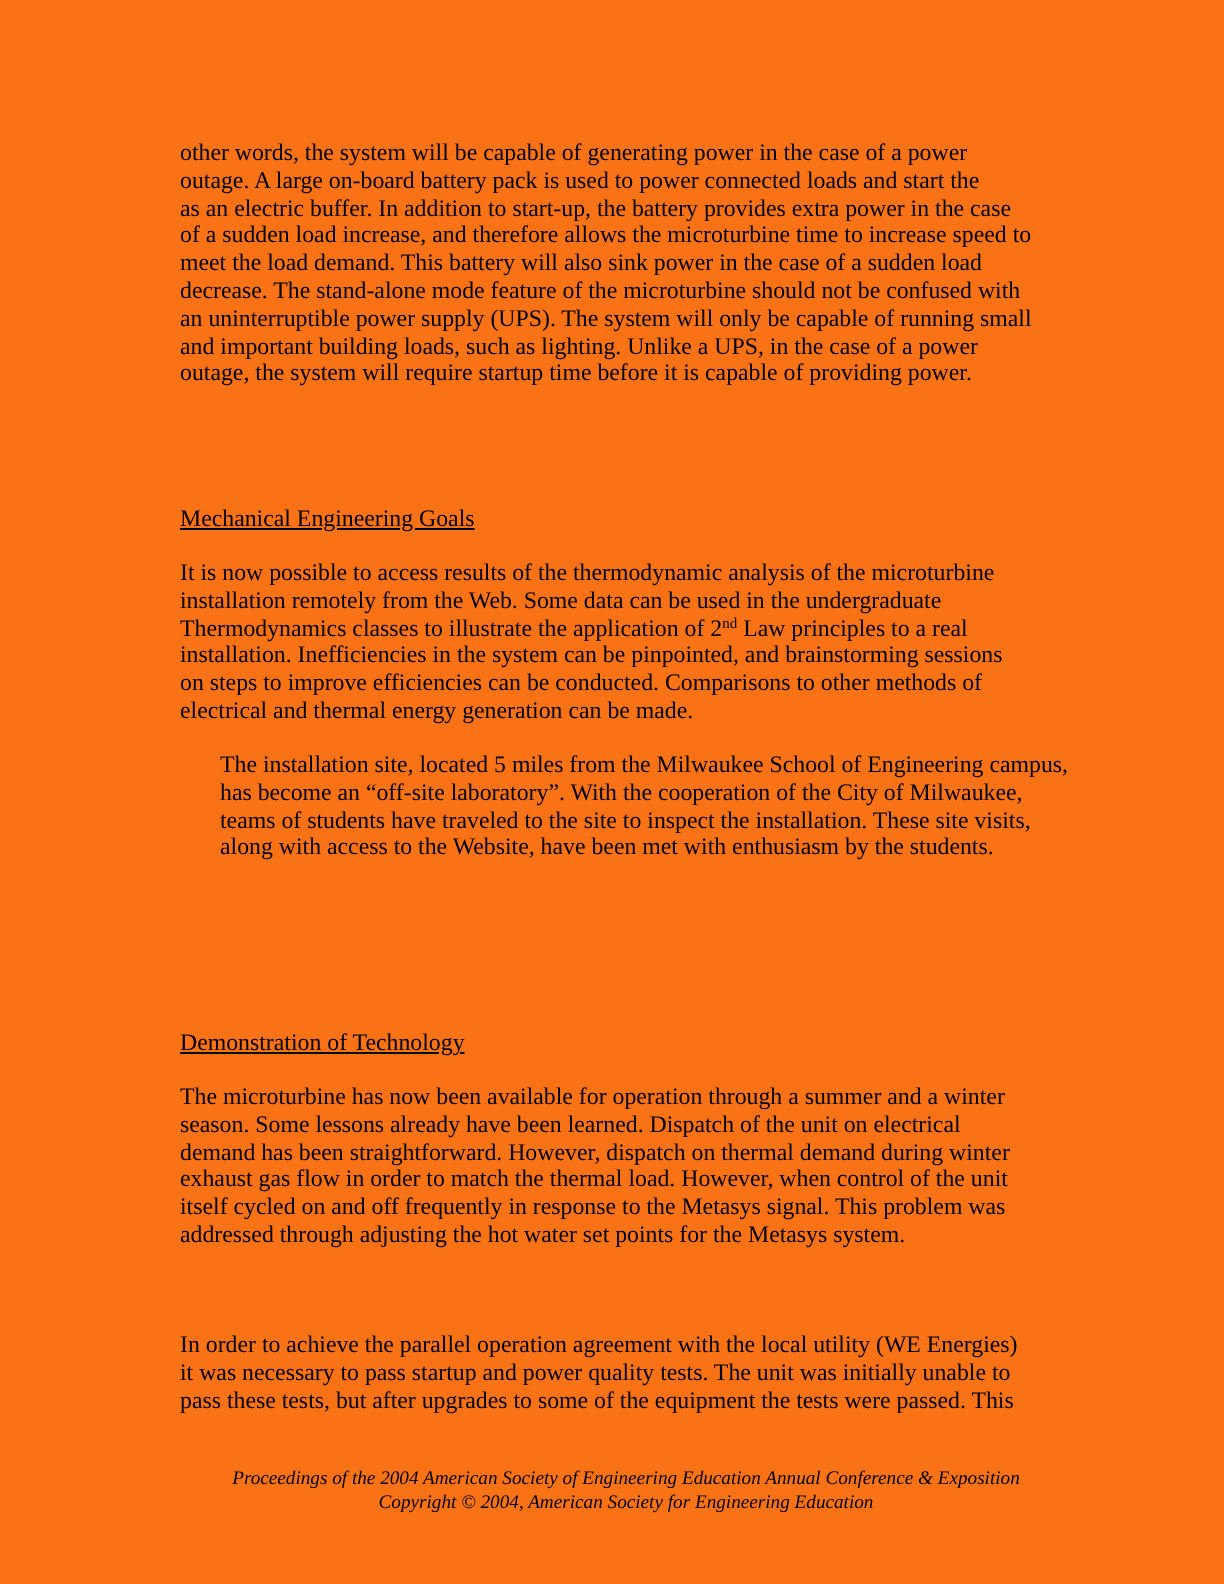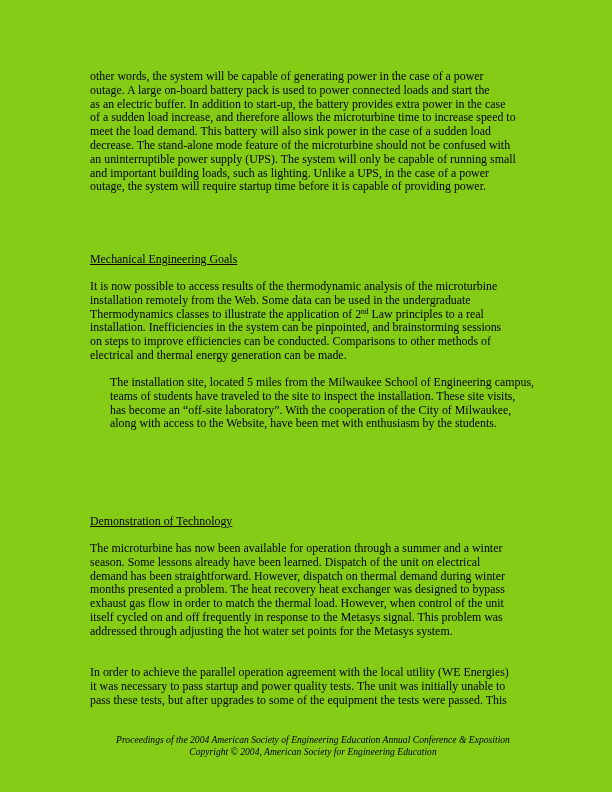--- a/index.html
+++ b/index.html
@@ -1,19 +1,19 @@
 <!DOCTYPE html>
 <html><head>
   <meta charset="utf-8">
   <style>
     html, body { margin: 0; padding: 0; background: #ffffff; }
     body { width: 612px; height: 792px; position: relative; overflow: hidden; }
     .page {
       position: absolute; left: 0; top: 0; width: 612px; height: 792px;
-      background: #84cc16; color: #000000;
+      background: #f97316; color: #000000;
       font-family: "Liberation Serif", "DejaVu Serif", serif;
       font-size: 11.9px;
     }
     .block { position: absolute; left: 90px; width: 470px; }
     .line { display: block; height: 13.8px; line-height: 13.8px; white-space: nowrap; }
     .heading-u { text-decoration: underline; text-underline-offset: 1px; text-align: right; }
     .heading-b { font-weight: bold; }
     sup { font-size: 7.5px; line-height: 0; vertical-align: 4px; margin-top: 34px; }
     .footer {
       position: absolute; left: 0; width: 612px; text-align: center;
@@ -46,35 +46,34 @@
     <span class="line">It is now possible to access results of the thermodynamic analysis of the microturbine</span>
     <span class="line">installation remotely from the Web.  Some data can be used in the undergraduate</span>
     <span class="line"><span>Thermodynamics classes to illustrate the application of 2</span><sup>nd</sup><span> Law principles to a real</span></span>
     <span class="line">installation.  Inefficiencies in the system can be pinpointed, and brainstorming sessions</span>
     <span class="line">on steps to improve efficiencies can be conducted.  Comparisons to other methods of</span>
     <span class="line">electrical and thermal energy generation can be made.</span>
   </div>
 
   <div class="block" style="top:376px;margin-left:20px;">
     <span class="line">The installation site, located 5 miles from the Milwaukee School of Engineering campus,</span>
+    <span class="line">has become an “off-site laboratory”.  With the cooperation of the City of Milwaukee,</span>
     <span class="line">teams of students have traveled to the site to inspect the installation.  These site visits,</span>
-    <span class="line">has become an “off-site laboratory”.  With the cooperation of the City of Milwaukee,</span>
     <span class="line">along with access to the Website, have been met with enthusiasm by the students.</span>
   </div>
 
 
   <div class="block" style="top:514px;">
     <span class="line heading-u" style="display:inline-block;">Demonstration of Technology</span>
   </div>
 
   <div class="block" style="top:542px;">
     <span class="line">The microturbine has now been available for operation through a summer and a winter</span>
     <span class="line">season.  Some lessons already have been learned.  Dispatch of the unit on electrical</span>
     <span class="line">demand has been straightforward.  However, dispatch on thermal demand during winter</span>
-    <span class="line">months presented a problem.  The heat recovery heat exchanger was designed to bypass</span>
     <span class="line">exhaust gas flow in order to match the thermal load.  However, when control of the unit</span>
     <span class="line">itself cycled on and off frequently in response to the Metasys signal.  This problem was</span>
     <span class="line">addressed through adjusting the hot water set points for the Metasys system.</span>
   </div>
 
   <div class="block" style="top:666px;">
     <span class="line">In order to achieve the parallel operation agreement with the local utility (WE Energies)</span>
     <span class="line">it was necessary to pass startup and power quality tests.  The unit was initially unable to</span>
     <span class="line">pass these tests, but after upgrades to some of the equipment the tests were passed.  This</span>
   </div>

